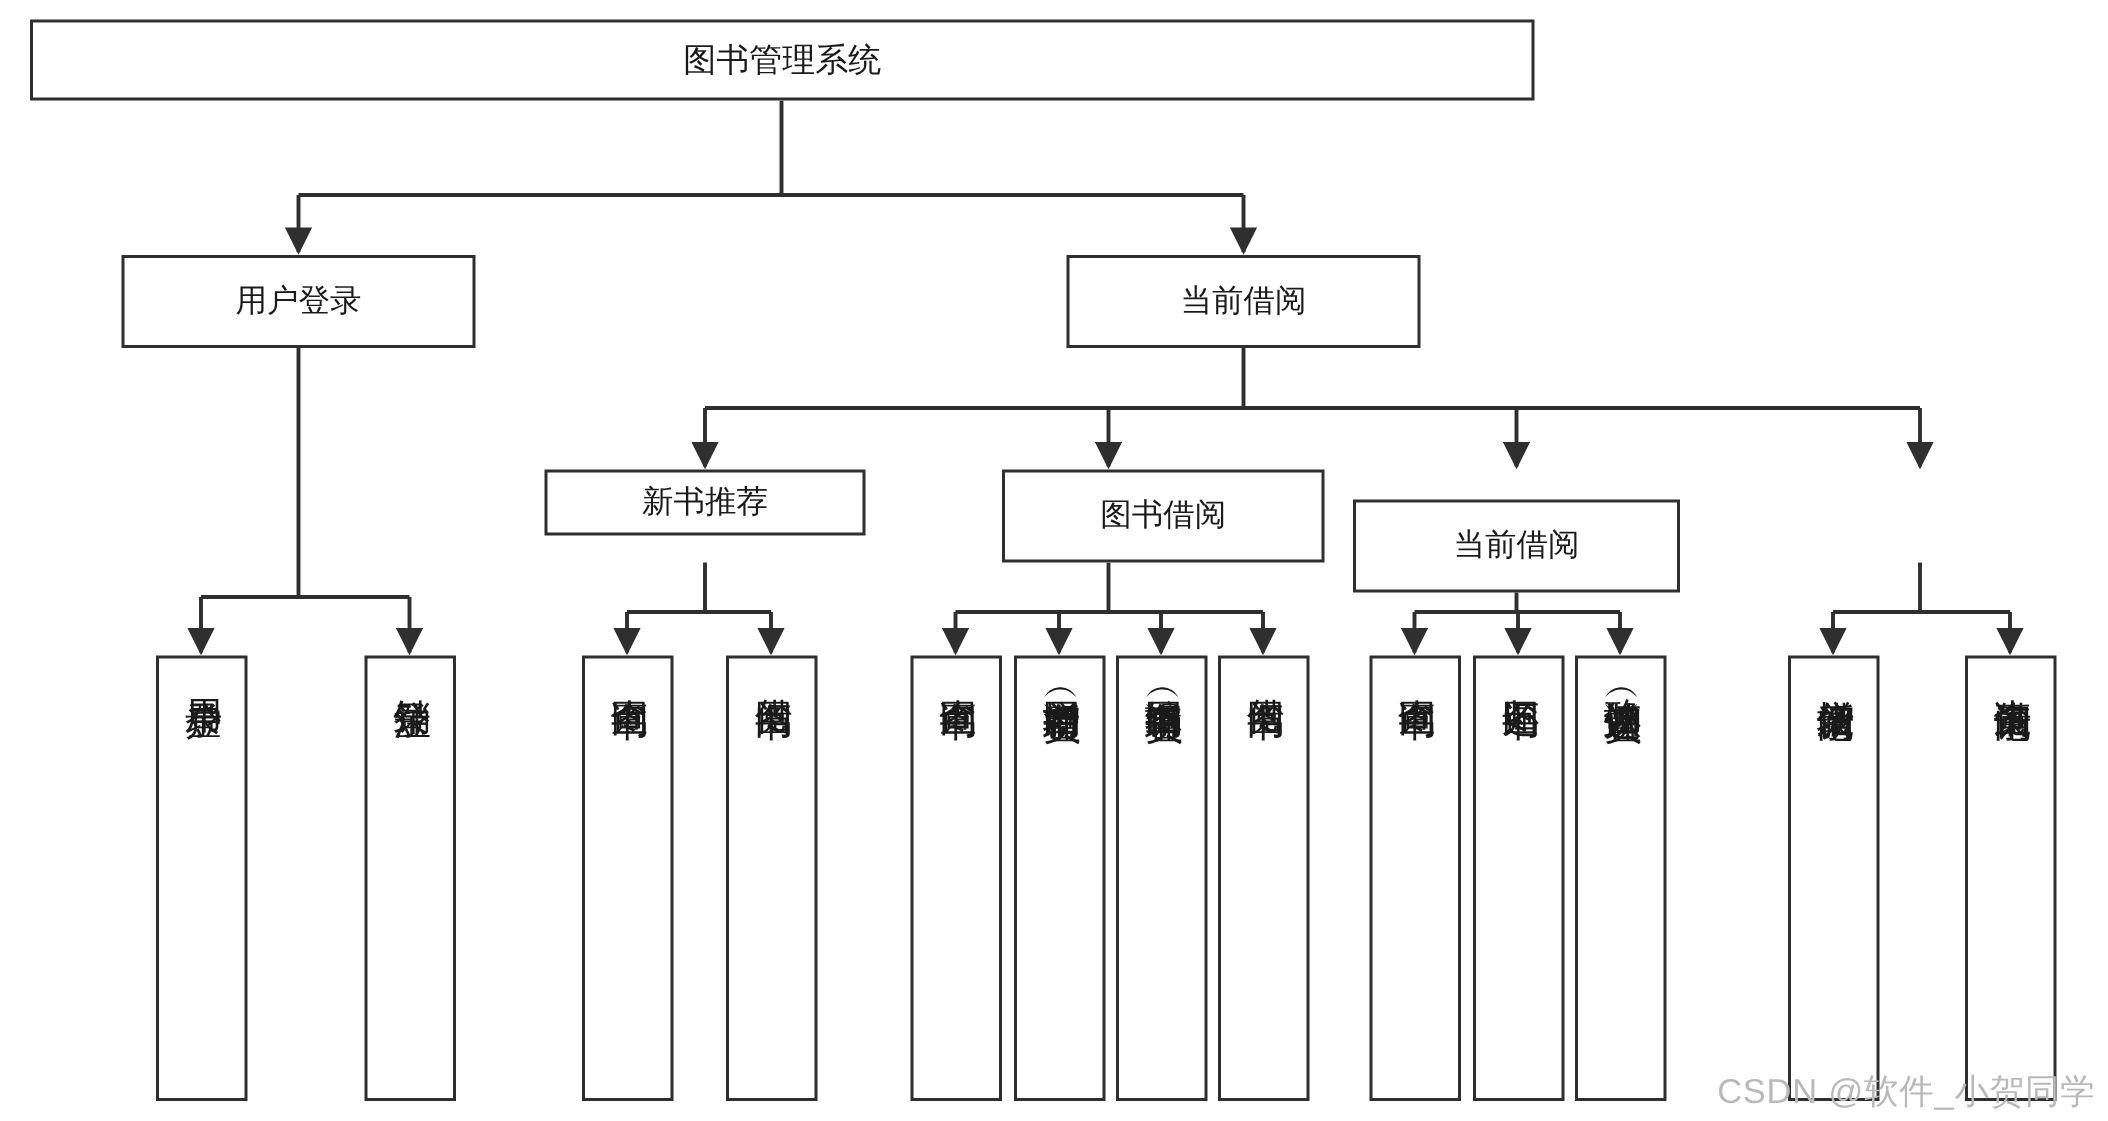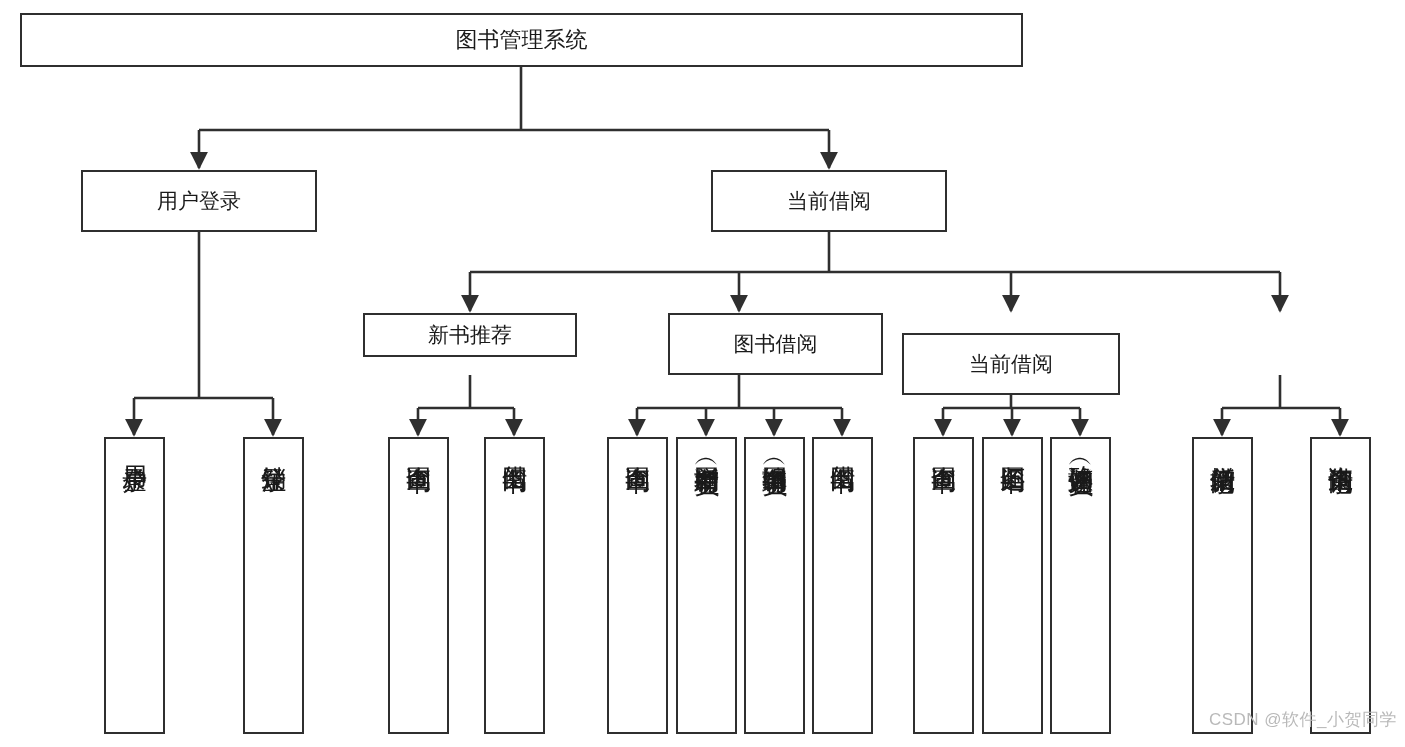--- a/index.html
+++ b/index.html
@@ -56,22 +56,22 @@
     writing-mode: vertical-rl;
     text-orientation: upright;
     font-size: 25px;
     line-height: 1.18;
     letter-spacing: 1px;
     white-space: nowrap;
   }
   .watermark {
     position: absolute;
     right: 8px;
-    bottom: 16px;
-    font-size: 17px;
+    bottom: 4px;
+    font-size: 23px;
     color: #b9b9b9;
     letter-spacing: 0.5px;
     white-space: nowrap;
   }
 </style>
 </head>
 <body>
 
 <div id="canvas">
 

